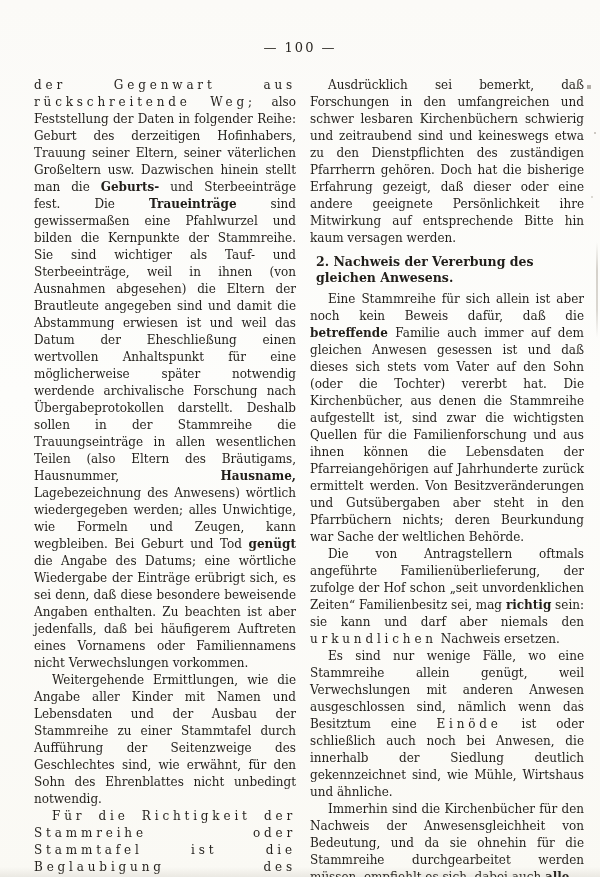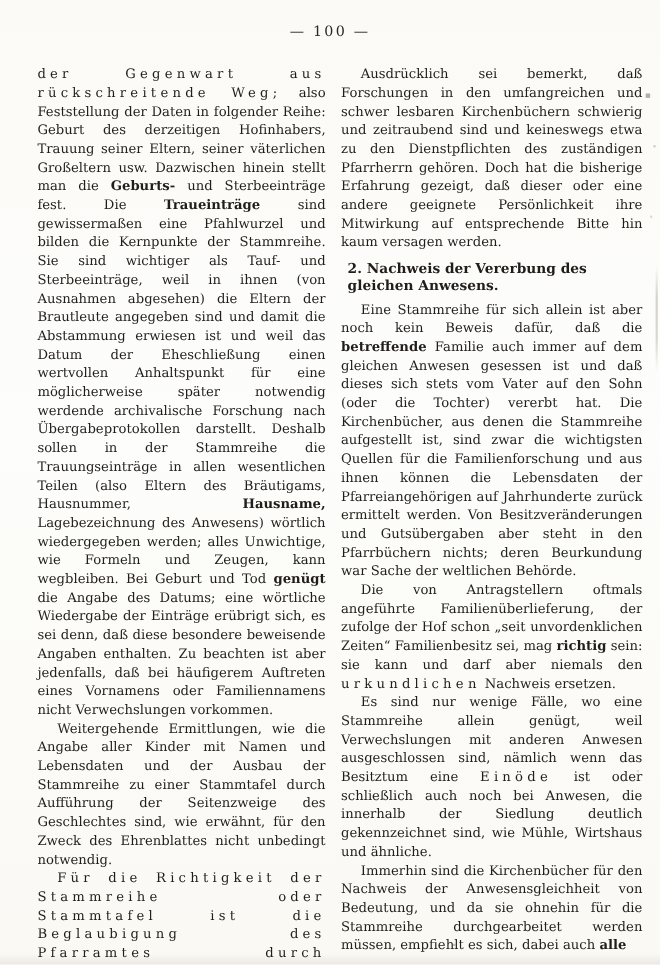--- a/index.html
+++ b/index.html
@@ -15,21 +15,21 @@
     font-family: "DejaVu Serif", "Liberation Serif", serif;
     color: #211e1a;
   }
   .page {
     position: relative;
     width: 600px;
     height: 877px;
   }
   .page-header {
     text-align: center;
-    padding-top: 22px;
+    padding-top: 40px;
     font-size: 13px;
     letter-spacing: 2px;
     color: #2a2722;
   }
   .columns {
     display: flex;
     gap: 14px;
     padding: 22px 16px 0 34px;
     box-sizing: border-box;
   }
@@ -89,21 +89,21 @@
 </head>
 <body>
 
 <div class="page">
 
   <div class="page-header">— 100 —</div>
 
   <div class="columns">
     <div class="col col-left" id="col-left">
         <p class="para"><span class="seg-spaced">der Gegenwart aus rückschreitende Weg;</span><span class="seg-normal"> also Feststellung der Daten in folgender Reihe: Geburt des derzeitigen Hofinhabers, Trauung seiner Eltern, seiner väterlichen Großeltern usw. Dazwischen hinein stellt man die </span><span class="seg-bold">Geburts-</span><span class="seg-normal"> und Sterbeeinträge fest. Die </span><span class="seg-bold">Traueinträge</span><span class="seg-normal"> sind gewissermaßen eine Pfahlwurzel und bilden die Kernpunkte der Stammreihe. Sie sind wichtiger als Tauf- und Sterbeeinträge, weil in ihnen (von Ausnahmen abgesehen) die Eltern der Brautleute angegeben sind und damit die Abstammung erwiesen ist und weil das Datum der Eheschließung einen wertvollen Anhaltspunkt für eine möglicherweise später notwendig werdende archivalische Forschung nach Übergabeprotokollen darstellt. Deshalb sollen in der Stammreihe die Trauungseinträge in allen wesentlichen Teilen (also Eltern des Bräutigams, Hausnummer, </span><span class="seg-bold">Hausname,</span><span class="seg-normal"> Lagebezeichnung des Anwesens) wörtlich wiedergegeben werden; alles Unwichtige, wie Formeln und Zeugen, kann wegbleiben. Bei Geburt und Tod </span><span class="seg-bold">genügt</span><span class="seg-normal"> die Angabe des Datums; eine wörtliche Wiedergabe der Einträge erübrigt sich, es sei denn, daß diese besondere beweisende Angaben enthalten. Zu beachten ist aber jedenfalls, daß bei häufigerem Auftreten eines Vornamens oder Familiennamens nicht Verwechslungen vorkommen.</span></p>
-        <p class="para indent"><span class="seg-normal">Weitergehende Ermittlungen, wie die Angabe aller Kinder mit Namen und Lebensdaten und der Ausbau der Stammreihe zu einer Stammtafel durch Aufführung der Seitenzweige des Geschlechtes sind, wie erwähnt, für den Zweck des Ehrenblattes nicht unbedingt notwendig.</span></p>
+        <p class="para indent"><span class="seg-normal">Weitergehende Ermittlungen, wie die Angabe aller Kinder mit Namen und Lebensdaten und der Ausbau der Stammreihe zu einer Stammtafel durch Aufführung der Seitenzweige des Geschlechtes sind, wie erwähnt, für den Sohn des Ehrenblattes nicht unbedingt notwendig.</span></p>
         <p class="para indent"><span class="seg-spaced">Für die Richtigkeit der Stammreihe oder Stammtafel ist die Beglaubigung des Pfarramtes durch Unterschrift und Siegel zu erbitten.</span></p>
       </div>
     <div class="col col-right" id="col-right">
         <p class="para indent"><span class="seg-normal">Ausdrücklich sei bemerkt, daß Forschungen in den umfangreichen und schwer lesbaren Kirchenbüchern schwierig und zeitraubend sind und keineswegs etwa zu den Dienstpflichten des zuständigen Pfarrherrn gehören. Doch hat die bisherige Erfahrung gezeigt, daß dieser oder eine andere geeignete Persönlichkeit ihre Mitwirkung auf entsprechende Bitte hin kaum versagen werden.</span></p>
         <p class="para heading"><span class="seg-bold">2. Nachweis der Vererbung des gleichen Anwesens.</span></p>
         <p class="para indent"><span class="seg-normal">Eine Stammreihe für sich allein ist aber noch kein Beweis dafür, daß die </span><span class="seg-bold">betreffende</span><span class="seg-normal"> Familie auch immer auf dem gleichen Anwesen gesessen ist und daß dieses sich stets vom Vater auf den Sohn (oder die Tochter) vererbt hat. Die Kirchenbücher, aus denen die Stammreihe aufgestellt ist, sind zwar die wichtigsten Quellen für die Familienforschung und aus ihnen können die Lebensdaten der Pfarreiangehörigen auf Jahrhunderte zurück ermittelt werden. Von Besitzveränderungen und Gutsübergaben aber steht in den Pfarrbüchern nichts; deren Beurkundung war Sache der weltlichen Behörde.</span></p>
         <p class="para indent"><span class="seg-normal">Die von Antragstellern oftmals angeführte Familienüberlieferung, der zufolge der Hof schon „seit unvordenklichen Zeiten“ Familienbesitz sei, mag </span><span class="seg-bold">richtig</span><span class="seg-normal"> sein: sie kann und darf aber niemals den </span><span class="seg-spaced">urkundlichen</span><span class="seg-normal"> Nachweis ersetzen.</span></p>
         <p class="para indent"><span class="seg-normal">Es sind nur wenige Fälle, wo eine Stammreihe allein genügt, weil Verwechslungen mit anderen Anwesen ausgeschlossen sind, nämlich wenn das Besitztum eine </span><span class="seg-spaced">Einöde</span><span class="seg-normal"> ist oder schließlich auch noch bei Anwesen, die innerhalb der Siedlung deutlich gekennzeichnet sind, wie Mühle, Wirtshaus und ähnliche.</span></p>
         <p class="para indent"><span class="seg-normal">Immerhin sind die Kirchenbücher für den Nachweis der Anwesensgleichheit von Bedeutung, und da sie ohnehin für die Stammreihe durchgearbeitet werden müssen, empfiehlt es sich, dabei auch </span><span class="seg-bold">alle</span></p>
       </div>

